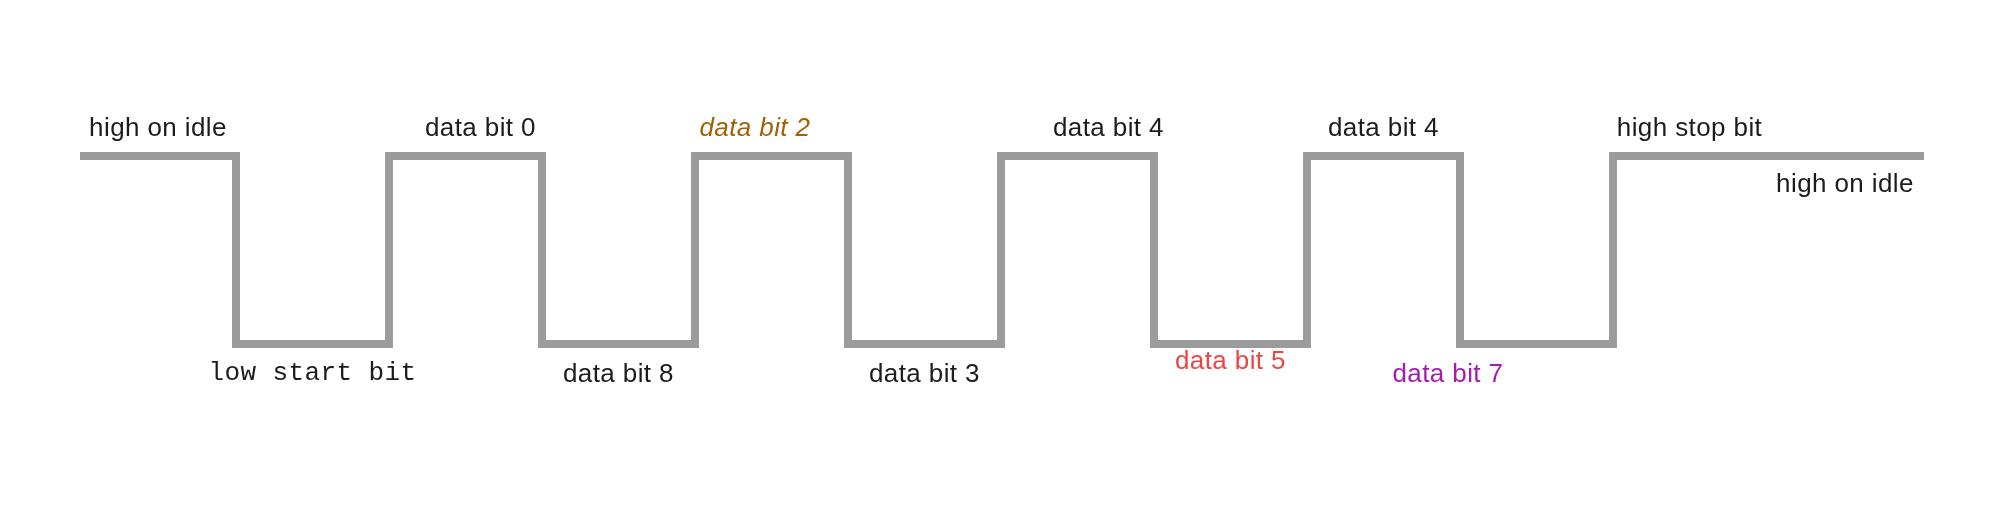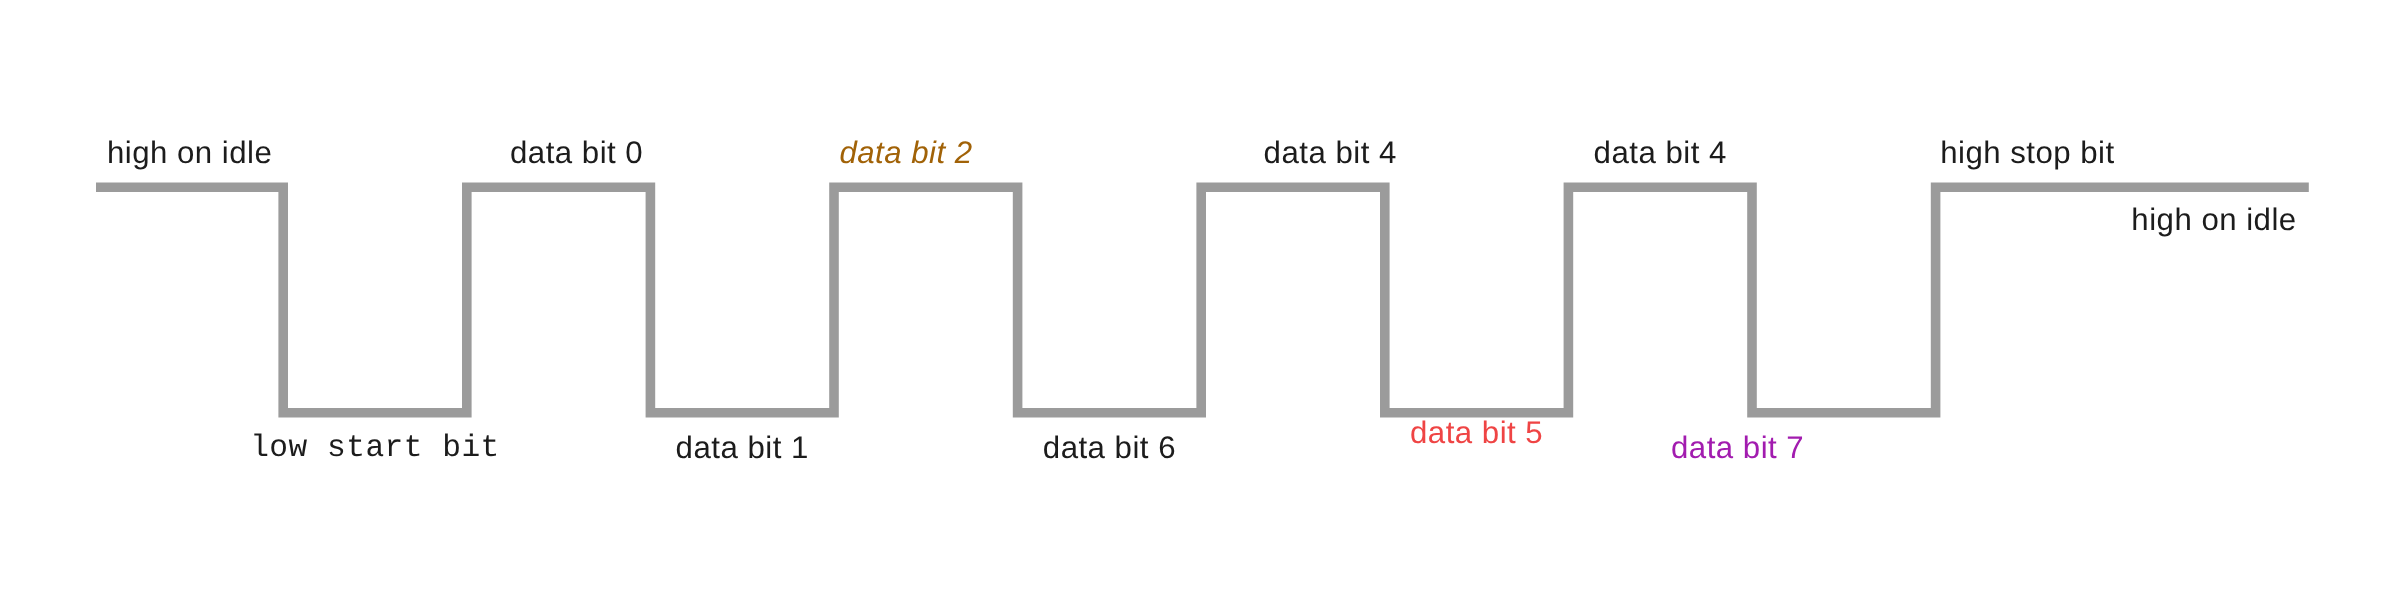--- a/index.html
+++ b/index.html
@@ -36,23 +36,23 @@
 <body style="background: rgb(255, 255, 255);">
 
 <div class="stage">
   <svg class="wave-svg" width="2000" height="505" viewBox="0 0 2000 505">
     <polyline fill="none" stroke-width="8" stroke-linejoin="miter" stroke-linecap="butt" points="80,156 236,156 236,344 389,344 389,156 542,156 542,344 695,344 695,156 848,156 848,344 1001,344 1001,156 1154,156 1154,344 1307,344 1307,156 1460,156 1460,344 1613,344 1613,156 1766,156 1766,156 1924,156" stroke="#9b9b9b"></polyline>
   </svg>
   <div id="labels">
       <div class="wave-label" style="left: 158px; top: 112px; color: rgb(28, 28, 28);">high on idle</div>
       <div class="wave-label" style="left: 312.5px; top: 358px; color: rgb(28, 28, 28); font-family: Liberation Mono, monospace;">low start bit</div>
       <div class="wave-label" style="left: 465.5px; top: 112px; color: rgb(28, 28, 28); margin-left: 15px;">data bit 0</div>
-      <div class="wave-label" style="left: 618.5px; top: 358px; color: rgb(28, 28, 28);">data bit 1</div>
+      <div class="wave-label" style="left: 618.5px; top: 358px; color: rgb(28, 28, 28);">data bit 8</div>
       <div class="wave-label" style="left: 755px; top: 112px; color: #a16207; font-style: italic;">data bit 2</div>
-      <div class="wave-label" style="left: 924.5px; top: 358px; color: rgb(28, 28, 28);">data bit 6</div>
+      <div class="wave-label" style="left: 924.5px; top: 358px; color: rgb(28, 28, 28);">data bit 3</div>
       <div class="wave-label" style="left: 1077.5px; top: 112px; color: rgb(28, 28, 28); margin-left: 31px;">data bit 4</div>
       <div class="wave-label" style="left: 1230.5px; top: 345px; color: #ef4444;">data bit 5</div>
       <div class="wave-label" style="left: 1383.5px; top: 112px; color: rgb(28, 28, 28);">data bit 4</div>
       <div class="wave-label" style="left: 1448px; top: 358px; color: #a21caf;">data bit 7</div>
       <div class="wave-label" style="left: 1689.5px; top: 112px; color: rgb(28, 28, 28);">high stop bit</div>
       <div class="wave-label" style="left: 1845px; top: 168px; color: rgb(28, 28, 28);">high on idle</div>
     </div>
 </div>
 
 </body></html>

